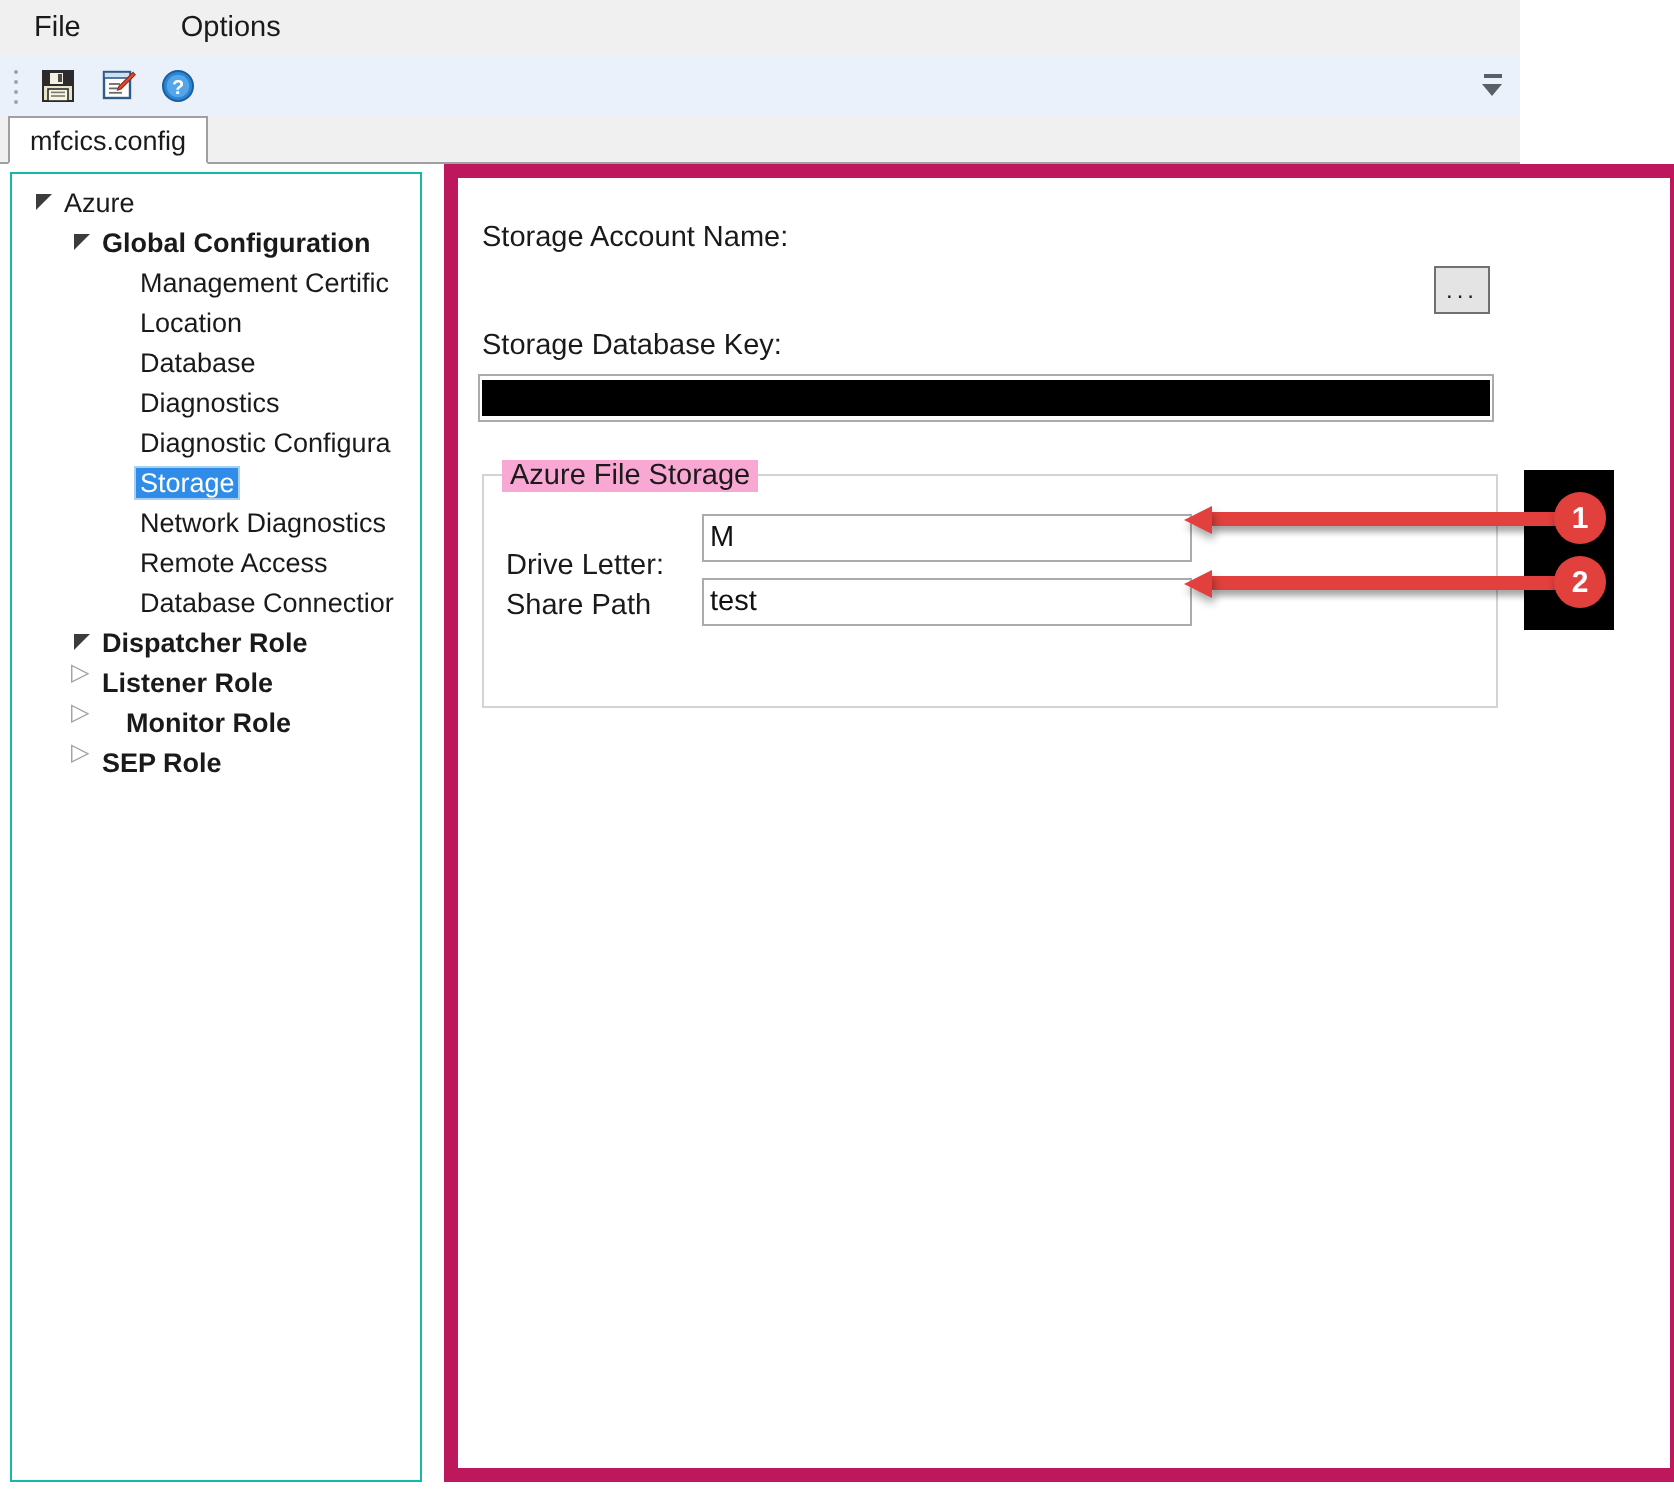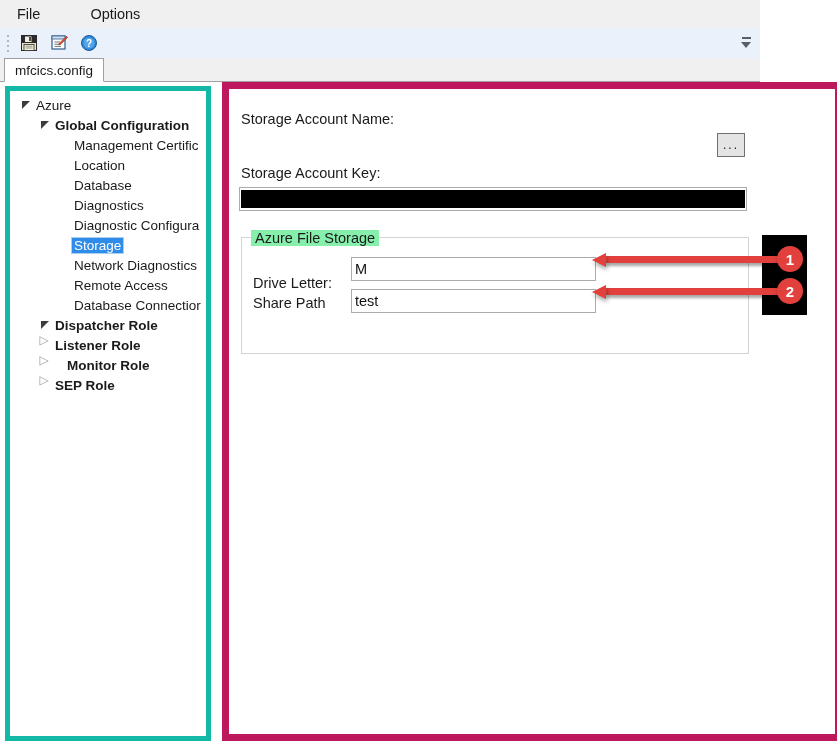--- a/index.html
+++ b/index.html
@@ -95,21 +95,21 @@
     cursor: default;
     z-index: 3;
   }
 
   
   .treepanel {
     position: absolute;
     left: 5px; top: 86px;
     width: 206px; height: 655px;
     background: #ffffff;
-    border: 5px solid #14b8a6;
+    border: 1px solid #14b8a6;
     box-sizing: border-box;
     overflow: hidden;
   }
   .tree { padding: 4px 0 0 0; }
   .tnode {
     display: flex;
     align-items: center;
     height: 20px;
     white-space: nowrap;
     cursor: default;
@@ -188,21 +188,21 @@
     cursor: default;
   }
   .groupbox {
     position: absolute;
     border: 1px solid #cfd4d9;
     box-sizing: border-box;
     background: transparent;
   }
   .group-title {
     position: absolute;
-    background: #86efac;
+    background: #f9a8d4;
     padding: 0 4px;
     font-size: 14.5px;
     color: #1a1a1a;
     white-space: nowrap;
   }
 
   
   .redact {
     position: absolute;
     background: #000000;
@@ -387,21 +387,21 @@
       </div>
   </div>
 
   <div class="mainpanel">
 
     <label class="field-label" style="left:12px; top:22px;">Storage Account Name:</label>
 
 
     <div class="browse-btn" style="left:488px; top:44px; width:28px; height:24px;">...</div>
 
-    <label class="field-label" style="left:12px; top:76px;">Storage Account Key:</label>
+    <label class="field-label" style="left:12px; top:76px;">Storage Database Key:</label>
 
     <input class="txtbox" style="left: 10px; top: 98px; width: 508px; height: 24px;" value="">
 
     <div class="redact" style="left:12px; top:101px; width:504px; height:18px;"></div>
 
     <div class="groupbox" style="left:12px; top:148px; width:508px; height:117px;"></div>
     <div class="group-title" style="left:22px; top:141px;">Azure File Storage</div>
 
     <label class="field-label" style="left:24px; top:186px;">Drive Letter:</label>
 

